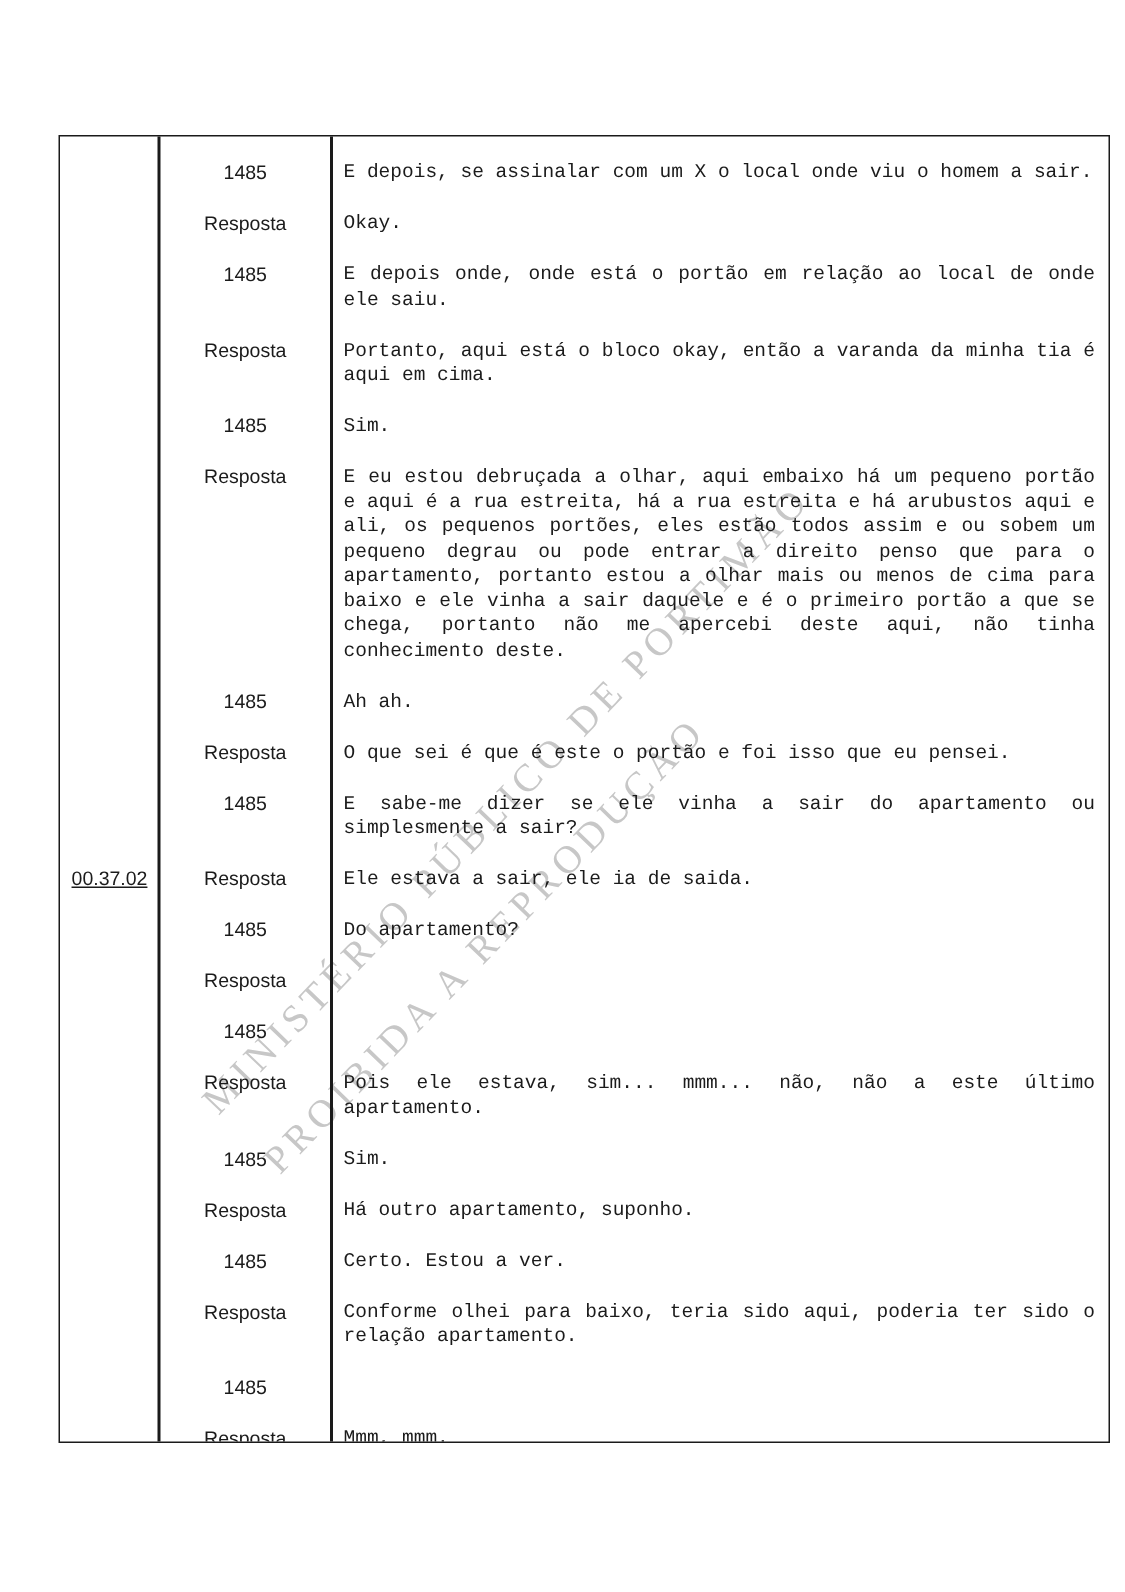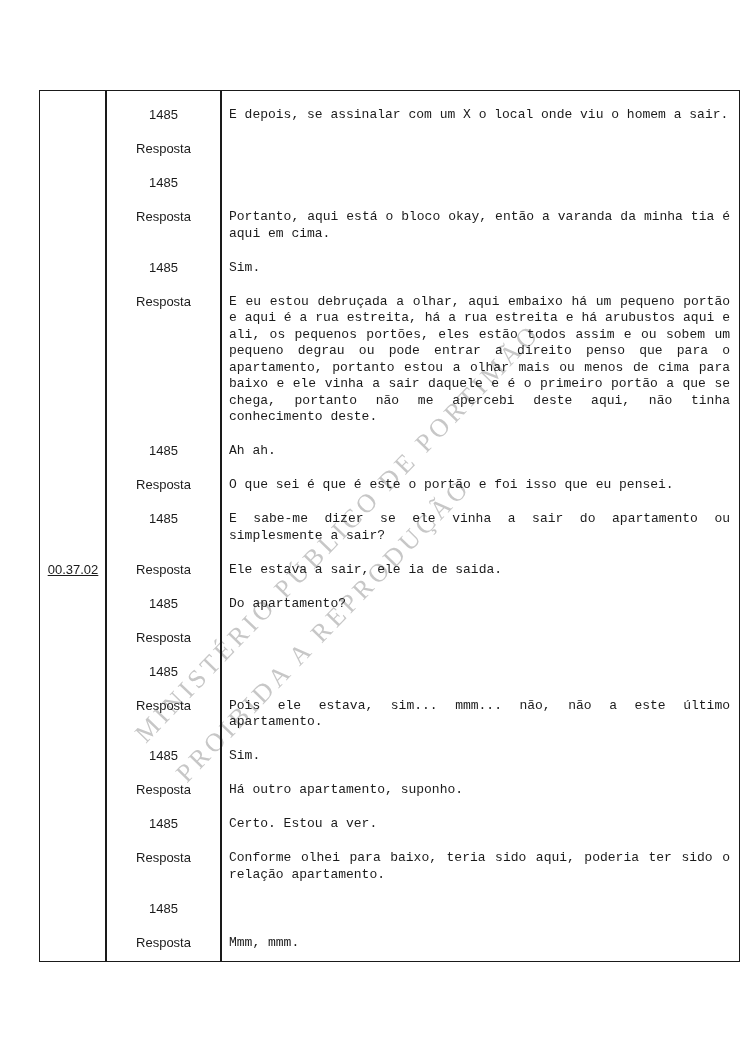--- a/index.html
+++ b/index.html
@@ -103,25 +103,27 @@
     <div class="rows" id="rows">
   <div class="row">
     <div class="cell-time"></div>
     <div class="cell-speaker">1485</div>
     <div class="cell-text">E depois, se assinalar com um X o local onde viu o homem a sair.</div>
   </div>
 
   <div class="row">
     <div class="cell-time"></div>
     <div class="cell-speaker">Resposta</div>
-  </div>
-
-  <div class="row">
-    <div class="cell-time"></div>
-    <div class="cell-speaker">1485</div>
+    <div class="cell-text">Okay.</div>
+  </div>
+
+  <div class="row">
+    <div class="cell-time"></div>
+    <div class="cell-speaker">1485</div>
+    <div class="cell-text">E depois onde, onde está o portão em relação ao local de onde ele saiu.</div>
   </div>
 
   <div class="row">
     <div class="cell-time"></div>
     <div class="cell-speaker">Resposta</div>
     <div class="cell-text">Portanto, aqui está o bloco okay, então a varanda da minha tia é aqui em cima.</div>
   </div>
 
   <div class="row">
     <div class="cell-time"></div>

